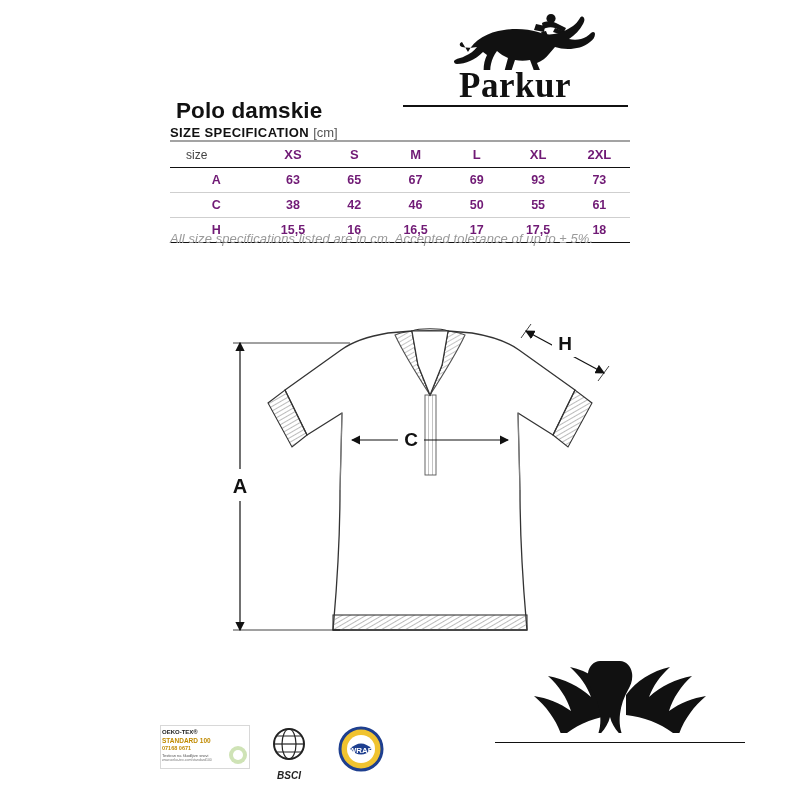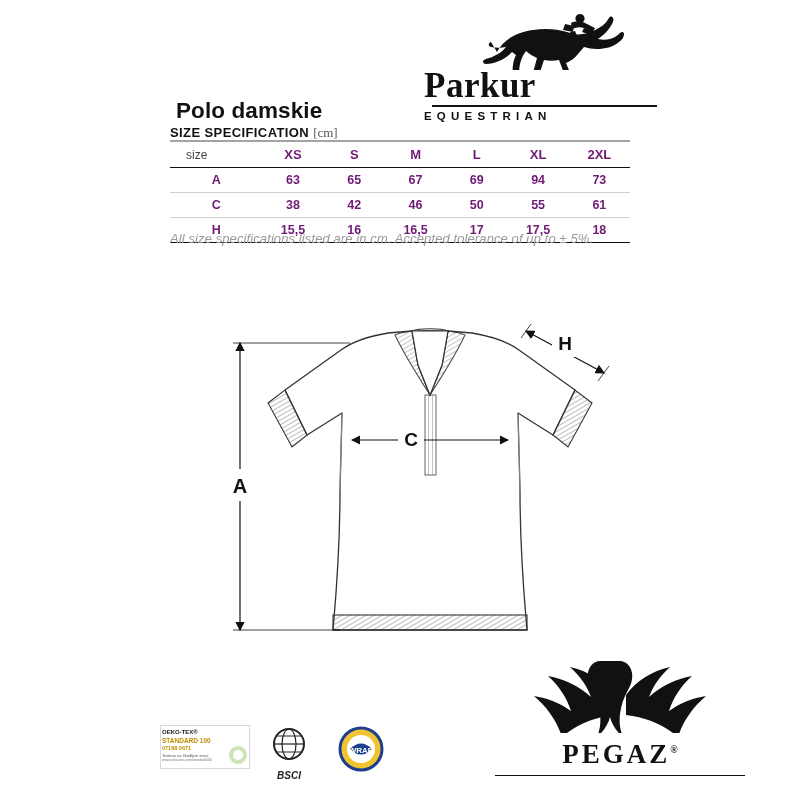--- a/index.html
+++ b/index.html
@@ -8,22 +8,22 @@
     background:#ffffff;
     font-family:"Liberation Sans", sans-serif;
     color:#1a1a1a;
     position:relative;
     overflow:hidden;
   }
   .page{position:relative;width:800px;height:800px;}
 
   
   .brand{
-    position:absolute;left:424px;top:8px;width:240px;height:104px;
-    text-align:left;
+    position:absolute;left:395px;top:8px;width:240px;height:104px;
+    text-align:center;
   }
   .brand svg{display:block;margin:0 auto;}
   .brand-name{
     font-family:"Liberation Serif", serif;
     font-size:35px;font-weight:700;letter-spacing:0.5px;line-height:1;
     color:#111;margin-top:-2px;
   }
   .brand-sub{
     font-family:"Liberation Sans", sans-serif;
     font-size:11.5px;font-weight:700;letter-spacing:5.2px;
@@ -35,21 +35,21 @@
 
   
   .title{
     position:absolute;left:176px;top:98px;
     font-size:22.5px;font-weight:700;color:#111;letter-spacing:0.1px;
   }
   .subtitle{
     position:absolute;left:170px;top:125px;
     font-size:13px;font-weight:700;color:#111;letter-spacing:0.4px;
   }
-  .subtitle .unit{font-weight:400;color:#555;letter-spacing:0;font-family:Liberation Serif, serif;}
+  .subtitle .unit{font-weight:400;color:#555;letter-spacing:0;}
 
   
   .table-wrap{
     position:absolute;left:170px;top:140px;width:460px;
   }
   table{border-collapse:collapse;width:460px;font-size:12.5px;}
   th,td{
     padding:5px 0 5px 0;text-align:center;font-weight:700;color:#701a75;
   }
   thead th{
@@ -105,21 +105,20 @@
           <path d="M138 23l4 10-4 8-5-2 4-7-4-8z"></path>
 
           <path d="M60 44c6-12 20-20 36-22 12-2 24-1 34 2 6 2 10 3 16 2 7-1 13-4 19-8 3-2 5-5 7-8 1-2 3-2 4 0 1 2 0 4-1 6-3 6-8 11-14 15 4 1 8 1 12 0 4-1 7-3 10-6 2-2 4-1 4 1 0 3-2 6-5 8-6 5-14 7-22 7-5 0-9-1-13-2l-6 7c-3 4-7 7-12 9l5 12c1 3 3 5 5 7 2 2 1 5-2 5-2 0-3-1-4-3-3-5-6-10-8-16l-3-8c-5 1-10 1-15 0l-4 12c-1 3-1 6 0 9 1 3-1 5-4 4-2 0-3-2-3-4 0-4 0-8 1-12l3-11c-4-2-8-4-11-7-3 4-5 8-6 13-1 4-1 8 0 12 1 3-2 5-4 4-2-1-3-3-3-5-1-7 0-14 3-20l-4-3c-4 4-8 7-13 9-4 2-9 3-13 3-3 0-4-3-2-4 3-2 7-2 10-4 5-2 9-5 12-9-5 1-10 1-15 0-3-1-3-4 0-5z"></path>
 
           <path d="M96 54l-6 6"></path>
         </g>
       </svg>
     </div>
     <div class="brand-name">Parkur</div>
     <div class="brand-rule"></div>
-    <div class="brand-sub">EQUESTRIAN</div>
   </div>
 
   <div class="title">Polo damskie</div>
   <div class="subtitle">
     <span>SIZE SPECIFICATION</span>
     <span class="unit">[cm]</span>
   </div>
 
   <div class="table-wrap">
     <table>
@@ -134,21 +133,21 @@
           <th class="col">2XL</th>
         </tr>
       </thead>
       <tbody>
         <tr>
           <td class="rowlab">A</td>
           <td>63</td>
           <td>65</td>
           <td>67</td>
           <td>69</td>
-          <td>94</td>
+          <td>93</td>
           <td>73</td>
         </tr>
         <tr>
           <td class="rowlab">C</td>
           <td>38</td>
           <td>42</td>
           <td>46</td>
           <td>50</td>
           <td>55</td>
           <td>61</td>
@@ -287,19 +286,16 @@
         <g fill="#111">
 
           <path d="M104 40c-10-14-26-24-44-28 10 9 17 19 21 30-12-11-27-18-43-21 11 10 19 22 23 35-11-8-24-13-37-15 13 11 23 25 28 41 14-12 32-20 52-22z"></path>
 
           <path d="M116 40c10-14 26-24 44-28-10 9-17 19-21 30 12-11 27-18 43-21-11 10-19 22-23 35 11-8 24-13 37-15-13 11-23 25-28 41-14-12-32-20-52-22z"></path>
 
           <path d="M110 6c6 0 11 5 12 12 1 6-1 12-4 17-4 7-7 15-8 24-1 8 0 16 3 23-6-5-11-12-13-20-2 8-7 15-13 20 3-7 4-15 3-23-1-9-4-17-8-24-3-5-5-11-4-17 1-7 6-12 12-12z"></path>
         </g>
       </svg>
     </div>
-    <div class="pegaz-name">
-      <span>PEGAZ</span><span class="reg">®</span>
-    </div>
     <div class="pegaz-rule"></div>
   </div>
 
 </div>
 
 </body></html>

